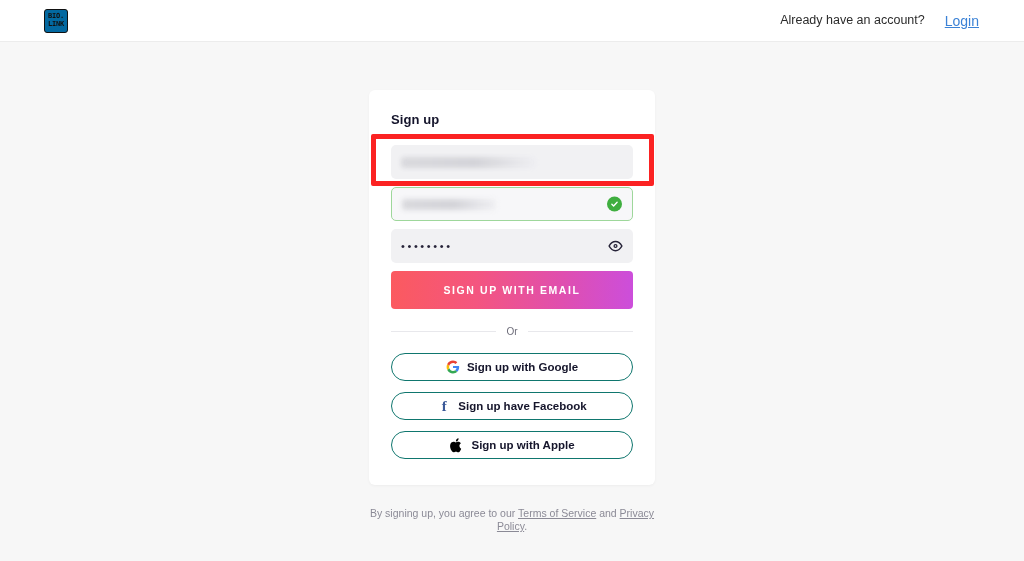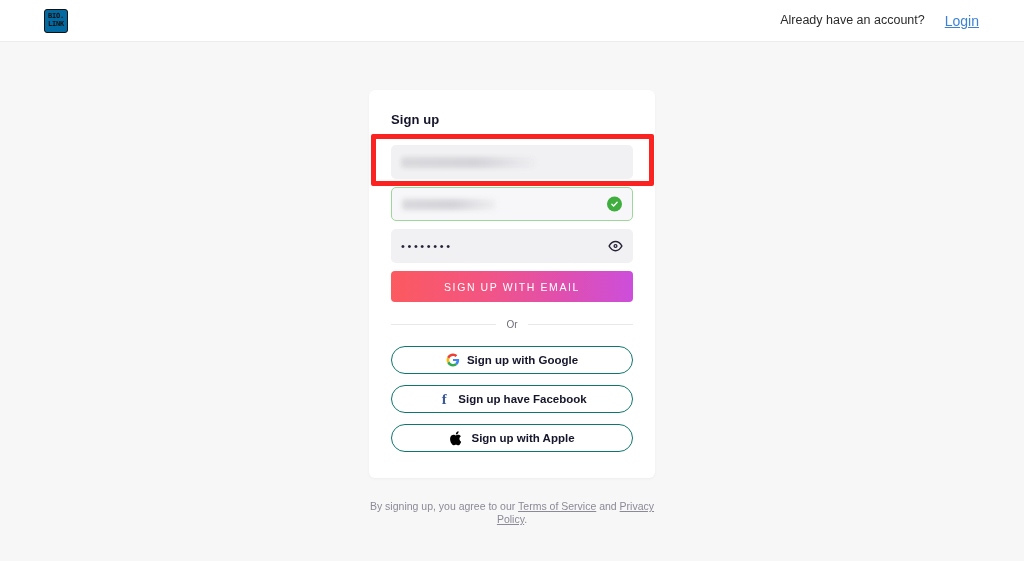--- a/index.html
+++ b/index.html
@@ -141,28 +141,28 @@
     border-radius: 50%;
     background: #3fae3f;
     display: flex;
     align-items: center;
     justify-content: center;
   }
 
   
   .cta {
     width: 100%;
-    height: 31px;
+    height: 38px;
     border: none;
     border-radius: 4px;
     background: linear-gradient(90deg, #fb5a5f 0%, #f4557f 35%, #e04fae 70%, #cc4edb 100%);
     color: #ffffff;
     font-family: "Liberation Sans", sans-serif;
     font-size: 10.5px;
-    font-weight: normal;
+    font-weight: bold;
     letter-spacing: 1.6px;
     text-transform: uppercase;
     cursor: pointer;
     margin-top: 6px;
     display: flex;
     align-items: center;
     justify-content: center;
   }
 
   

